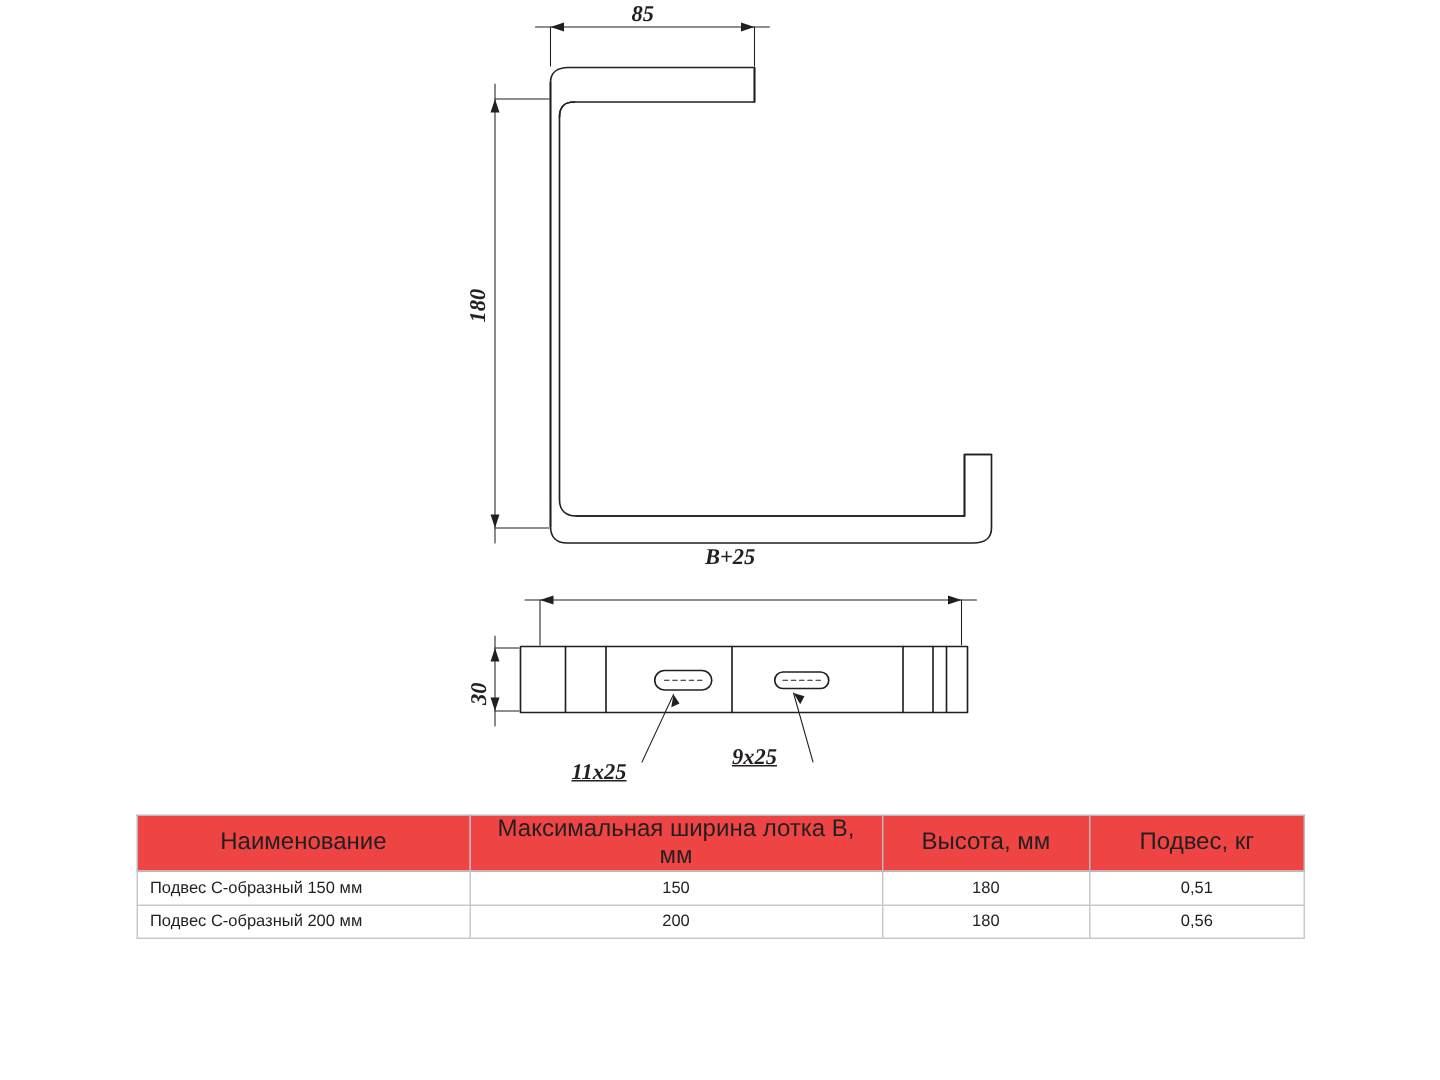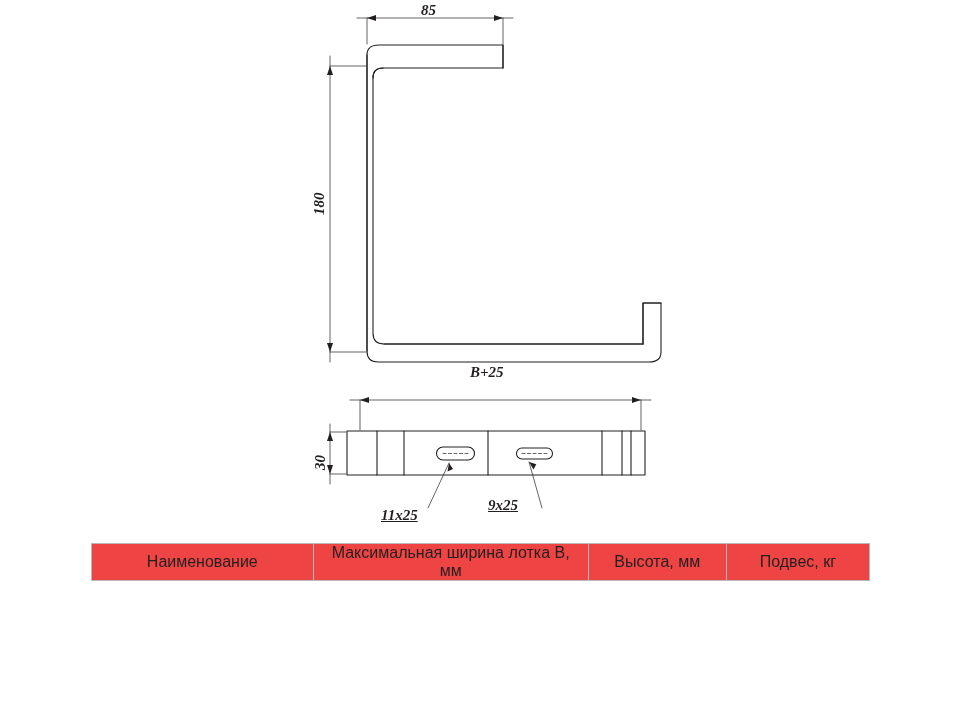--- a/index.html
+++ b/index.html
@@ -175,16 +175,28 @@
   <table class="spec-table">
     <thead>
       <tr>
         <th class="col-name">Наименование</th>
         <th class="col-width">Максимальная ширина лотка B, мм</th>
         <th class="col-height">Высота, мм</th>
         <th class="col-mass">Подвес, кг</th>
       </tr>
     </thead>
     <tbody>
+      <tr>
+        <td class="name">Подвес С-образный 150 мм</td>
+        <td>150</td>
+        <td>180</td>
+        <td>0,51</td>
+      </tr>
+      <tr>
+        <td class="name">Подвес С-образный 200 мм</td>
+        <td>200</td>
+        <td>180</td>
+        <td>0,56</td>
+      </tr>
     </tbody>
   </table>
 
 </div>
 
 </body></html>

